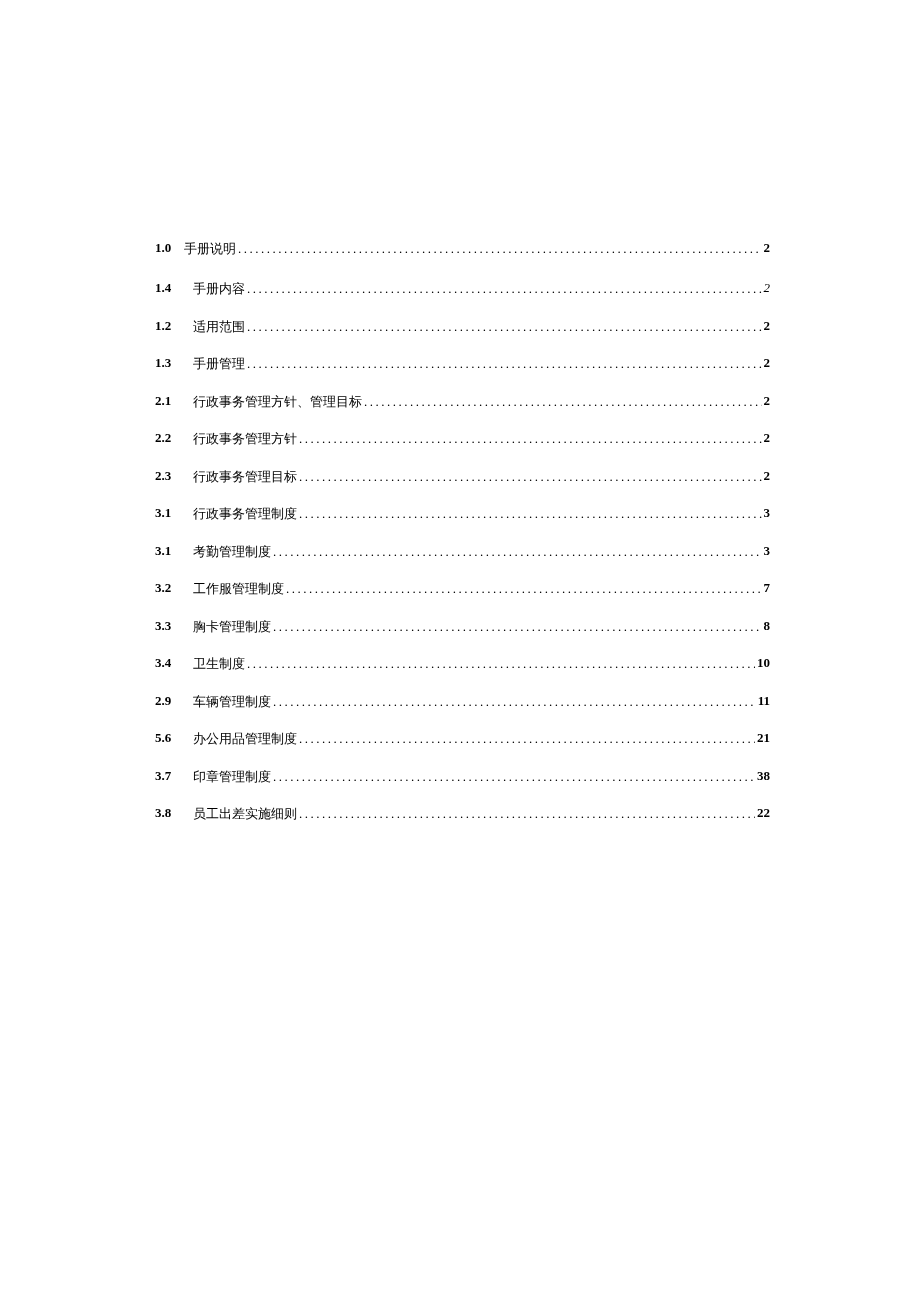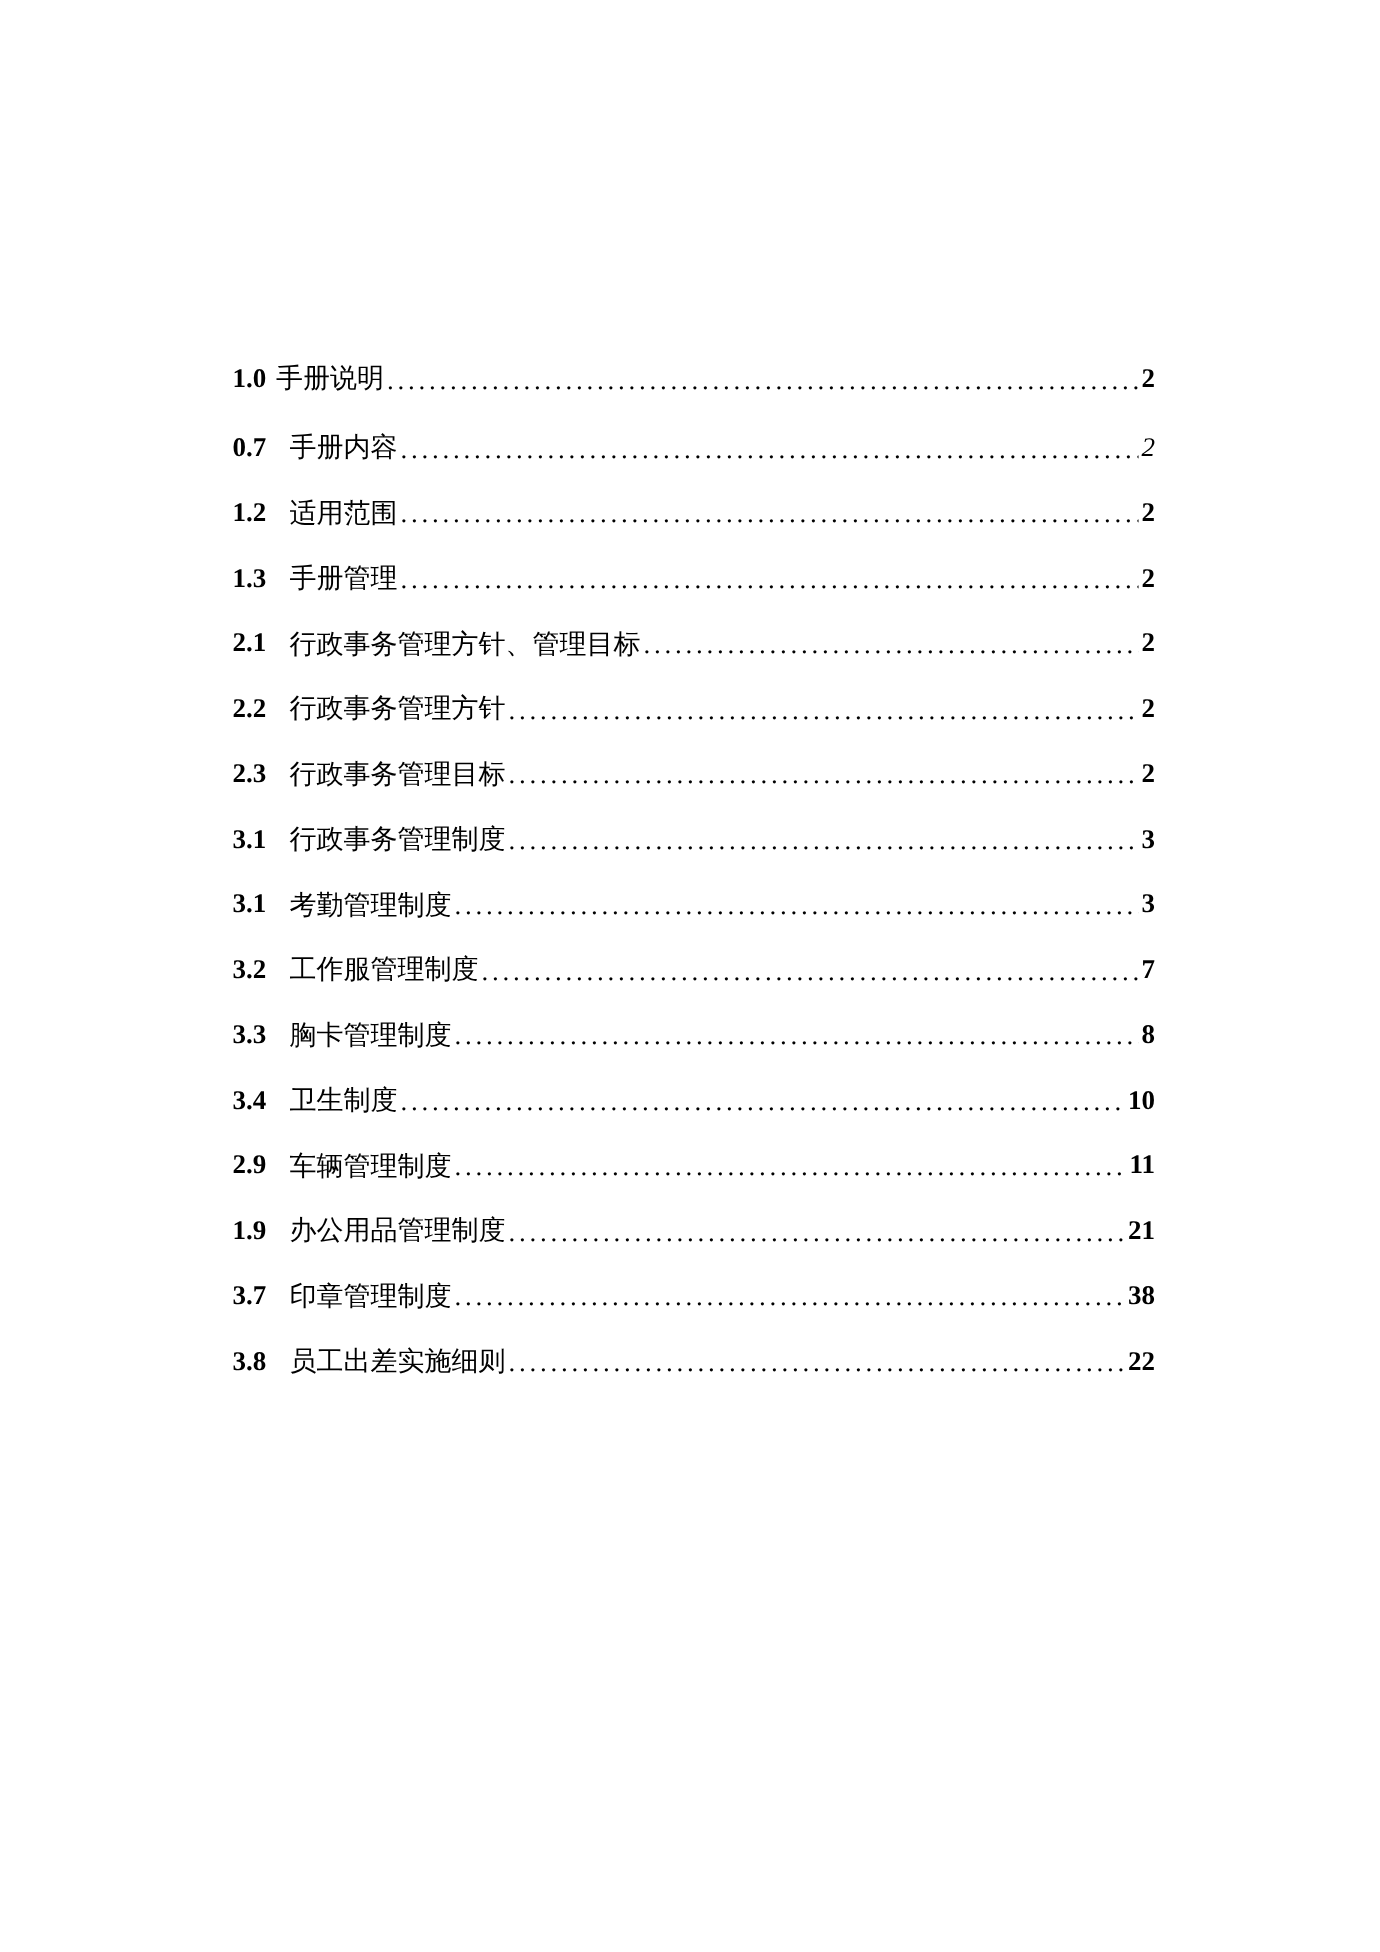--- a/index.html
+++ b/index.html
@@ -8,23 +8,23 @@
       height: 1301px;
       background: #ffffff;
       font-family: "SimSun", "宋体", serif;
       position: relative;
     }
     .page {
       padding: 240px 150px 0 155px;
     }
     .toc-entry {
       display: flex;
-      align-items: center;
+      align-items: flex-start;
       margin-bottom: 19.5px;
-      font-size: 18px;
+      font-size: 13px;
       color: #000;
     }
     .toc-entry.first {
       margin-bottom: 22px;
     }
     .toc-num {
       font-weight: bold;
       font-family: "Times New Roman", serif;
       margin-right: 12px;
       min-width: 26px;
@@ -62,21 +62,21 @@
 
 <div class="page">
   <div class="toc" id="toc-container">
       <div class="toc-entry first">
         <span class="toc-num">1.0</span>
         <span class="toc-title">手册说明</span>
         <span class="toc-dots">........................................................................................................................................................................................................</span>
         <span class="toc-page">2</span>
       </div>
       <div class="toc-entry">
-        <span class="toc-num">0.7</span>
+        <span class="toc-num">1.4</span>
         <span class="toc-title italic">手册内容</span>
         <span class="toc-dots">........................................................................................................................................................................................................</span>
         <span class="toc-page italic">2</span>
       </div>
       <div class="toc-entry">
         <span class="toc-num">1.2</span>
         <span class="toc-title">适用范围</span>
         <span class="toc-dots">........................................................................................................................................................................................................</span>
         <span class="toc-page">2</span>
       </div>
@@ -134,21 +134,21 @@
         <span class="toc-dots">........................................................................................................................................................................................................</span>
         <span class="toc-page">10</span>
       </div>
       <div class="toc-entry">
         <span class="toc-num">2.9</span>
         <span class="toc-title">车辆管理制度</span>
         <span class="toc-dots">........................................................................................................................................................................................................</span>
         <span class="toc-page">11</span>
       </div>
       <div class="toc-entry">
-        <span class="toc-num">1.9</span>
+        <span class="toc-num">5.6</span>
         <span class="toc-title">办公用品管理制度</span>
         <span class="toc-dots">........................................................................................................................................................................................................</span>
         <span class="toc-page">21</span>
       </div>
       <div class="toc-entry">
         <span class="toc-num">3.7</span>
         <span class="toc-title">印章管理制度</span>
         <span class="toc-dots">........................................................................................................................................................................................................</span>
         <span class="toc-page">38</span>
       </div>

